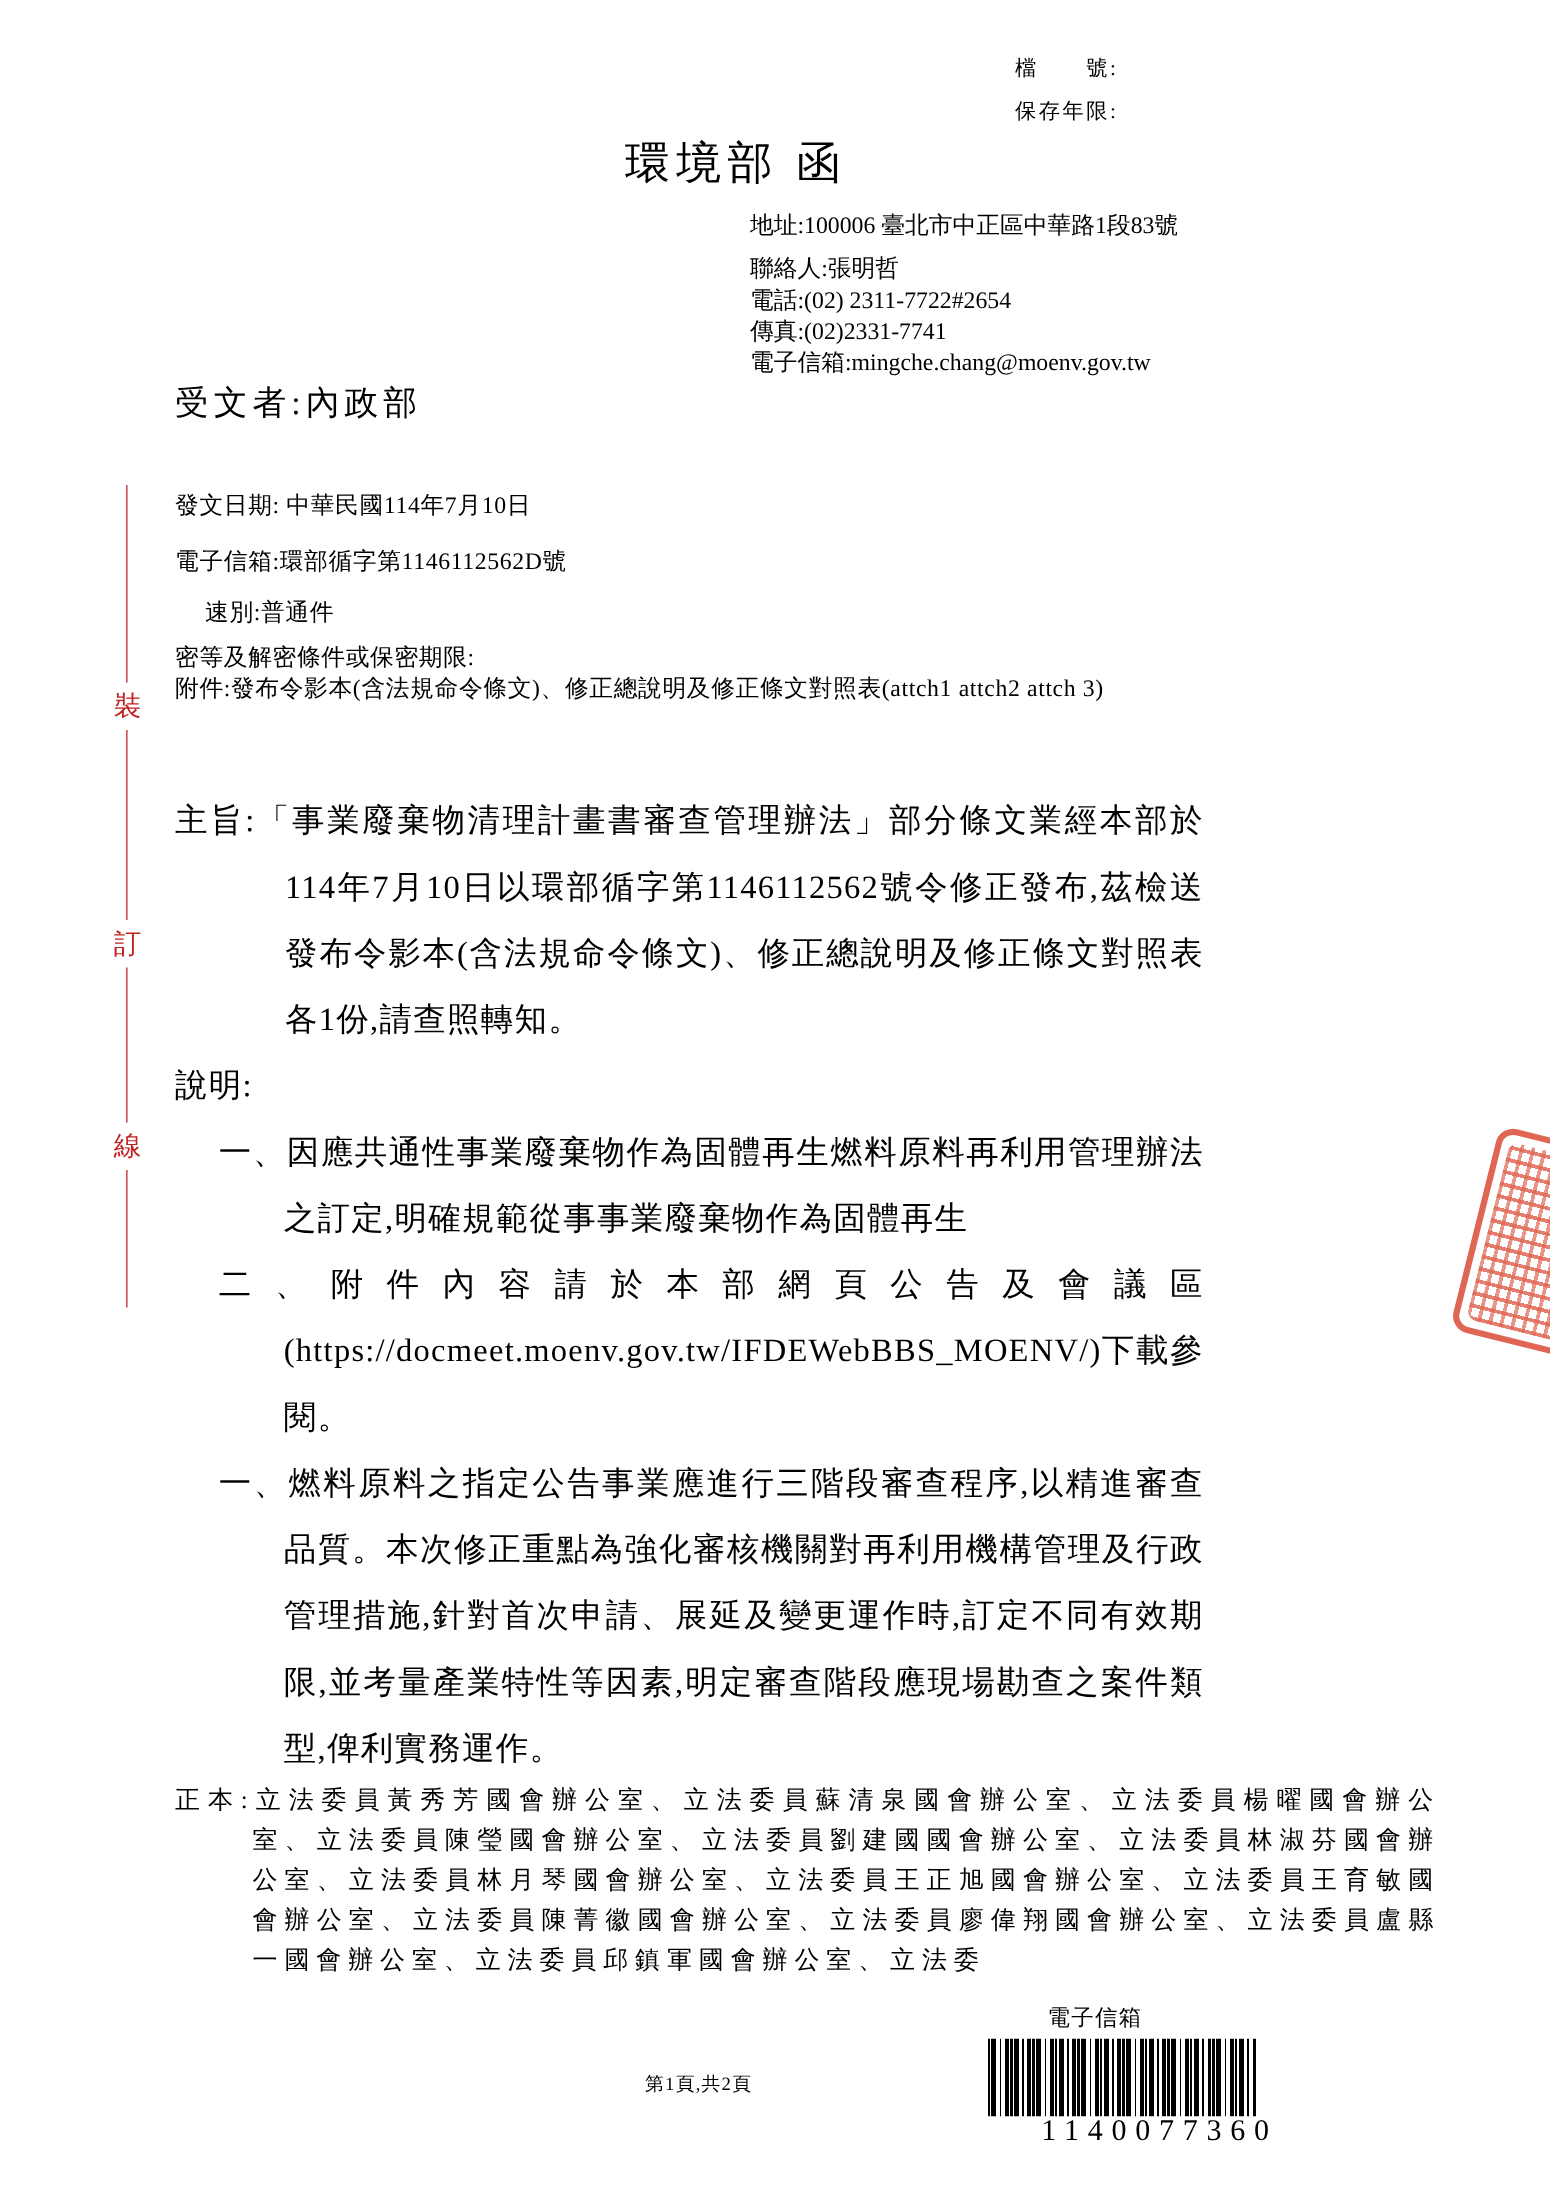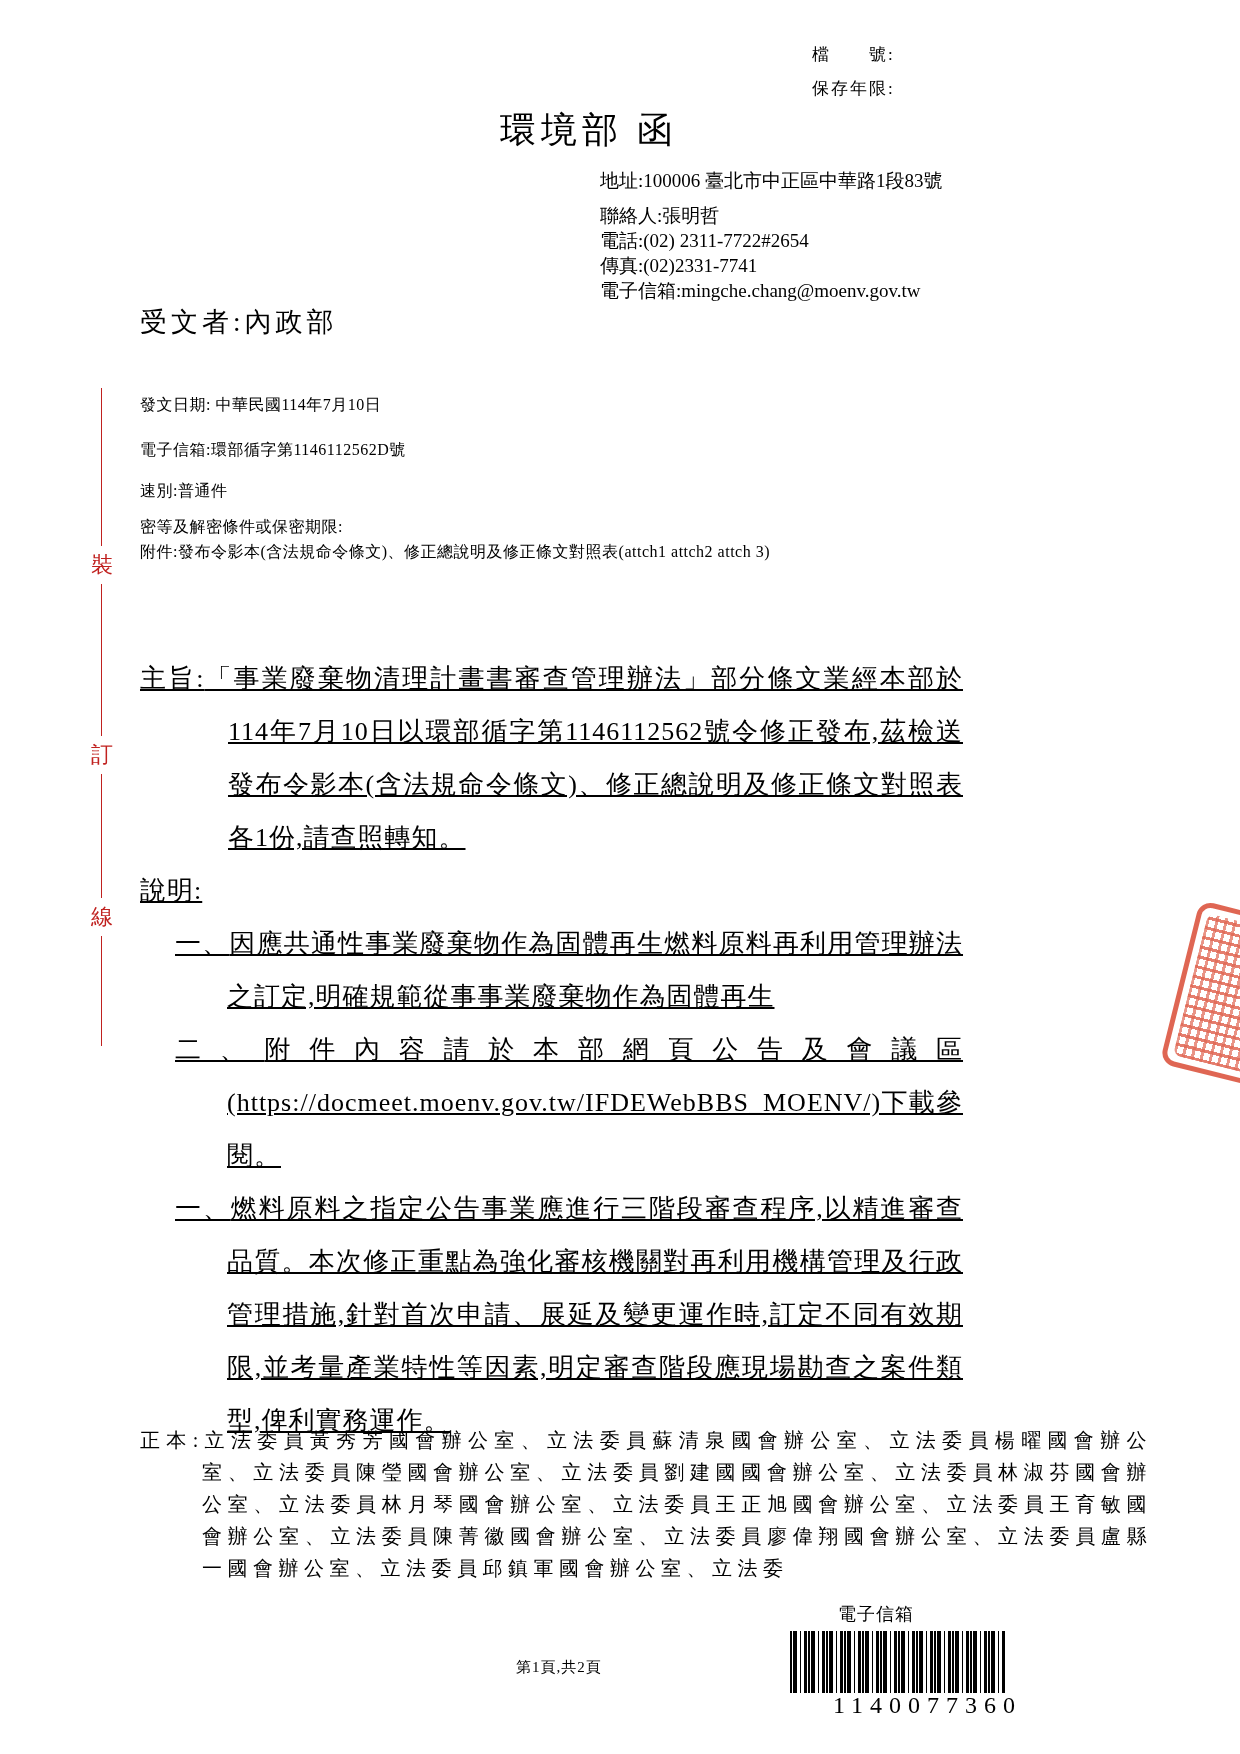--- a/index.html
+++ b/index.html
@@ -11,28 +11,28 @@
   
   .file-block{position:absolute;left:812px;top:38px;font-size:17px;line-height:34px;letter-spacing:2px;font-family:Liberation Serif, serif;}
   
   .doc-title{position:absolute;left:500px;top:106px;font-size:36px;letter-spacing:5px;font-weight:400;}
   
   .sender-info{position:absolute;left:600px;top:168px;font-size:19px;line-height:25px;}
   .sender-info .addr{margin-bottom:10px;}
   
   .recipient{position:absolute;left:140px;top:304px;font-size:27px;letter-spacing:4px;}
   
-  .meta{position:absolute;left:140px;font-size:16px;line-height:26px;letter-spacing:0.5px;}
+  .meta{position:absolute;left:140px;font-size:19px;line-height:26px;letter-spacing:0.5px;}
   .f-date{top:392px;}
   .f-docno{top:437px;}
-  .f-priority{top:478px;}
+  .f-priority{top:478px;margin-left:24px;}
   .f-security{top:514px;}
   .f-attach{top:537px;width:945px;padding-left:40px;text-indent:-40px;line-height:30px;}
   
-  .body-block{position:absolute;left:140px;top:652px;width:823px;font-size:26px;line-height:53px;letter-spacing:1px;text-decoration:underline;}
+  .body-block{position:absolute;left:140px;top:630px;width:823px;font-size:26px;line-height:53px;letter-spacing:1px;}
   .subject{padding-left:88px;text-indent:-88px;text-align:justify;}
   .expl-label{}
   .expl-item{margin-left:35px;padding-left:52px;text-indent:-52px;text-align:justify;}
   
   .copyto{position:absolute;left:140px;top:1424px;width:950px;font-size:20px;line-height:32px;letter-spacing:5.5px;padding-left:62px;text-indent:-62px;text-align:justify;}
   
   .bind-line{position:absolute;left:101px;top:388px;width:0;height:658px;border-left:1.5px solid #c0211f;}
   .bind-char{position:absolute;left:88px;width:28px;text-align:center;color:#c0211f;font-size:22px;background:#ffffff;padding:4px 0;}
   .bc-zhuang{top:546px;}
   .bc-ding{top:736px;}

